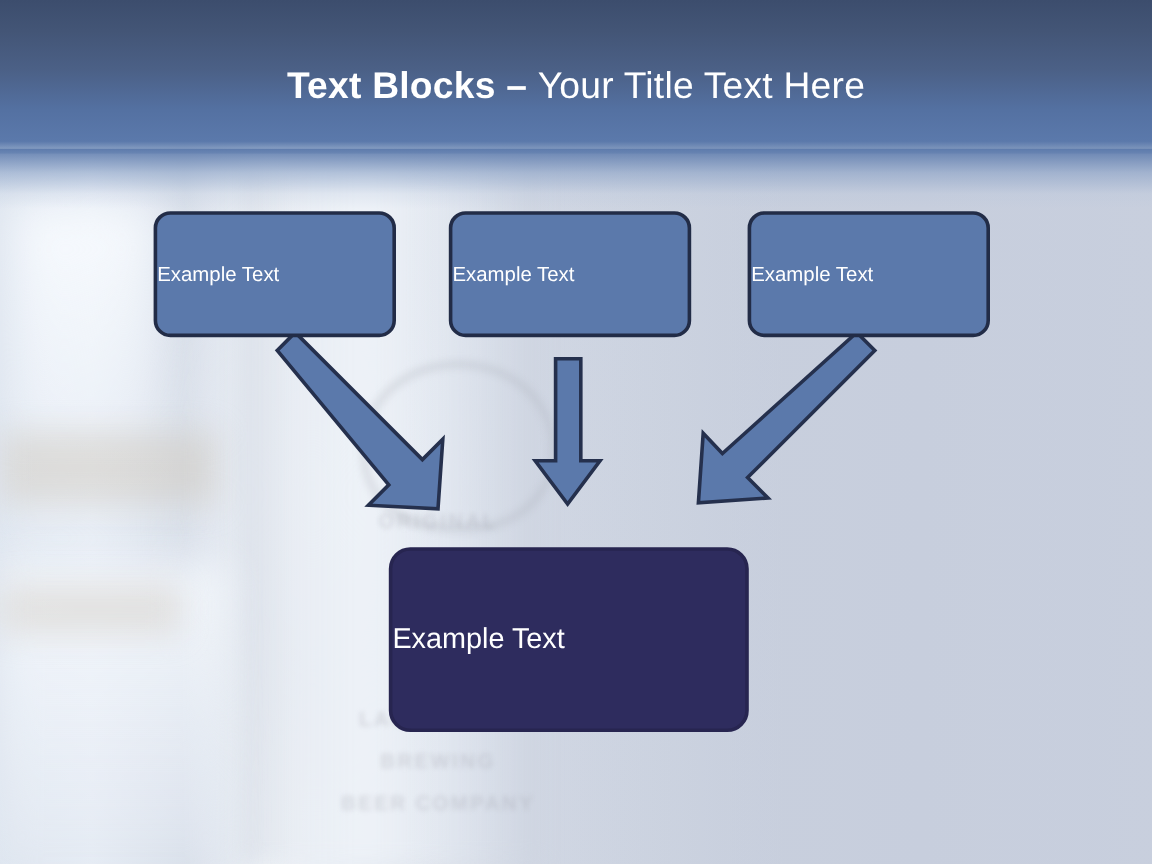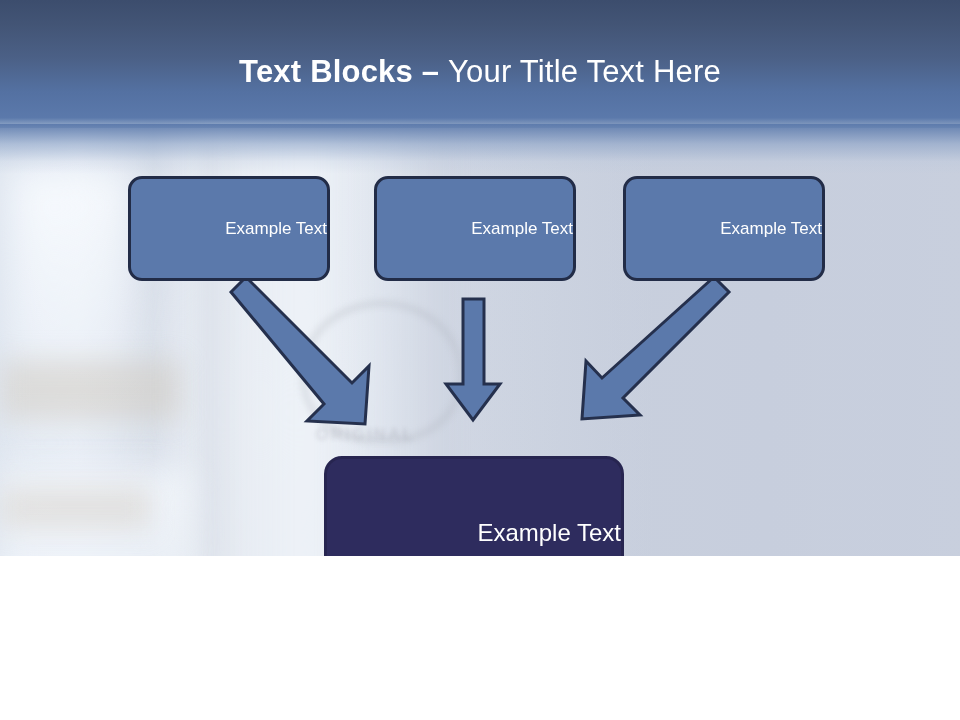--- a/index.html
+++ b/index.html
@@ -7,21 +7,21 @@
     padding: 0;
     background: #ffffff;
   }
   body {
     font-family: "Liberation Sans", sans-serif;
   }
 
   #slide {
     position: relative;
     width: 960px;
-    height: 556px;
+    height: 720px;
     overflow: hidden;
     background: #c9d0de;
     text-decoration: underline;
   }
 
   
   .bg-base {
     position: absolute;
     inset: 0;
     background:
@@ -176,21 +176,21 @@
   .slide-title .bold {
     font-weight: bold;
   }
 
   
   .node {
     position: absolute;
     box-sizing: border-box;
     display: flex;
     align-items: center;
-    justify-content: flex-end;
+    justify-content: flex-start;
     text-align: center;
     color: #ffffff;
   }
   .node-top {
     background: #5b79ab;
     border: 3px solid #222c47;
     border-radius: 14px;
     font-size: 17px;
     width: 202px;
     height: 105px;

